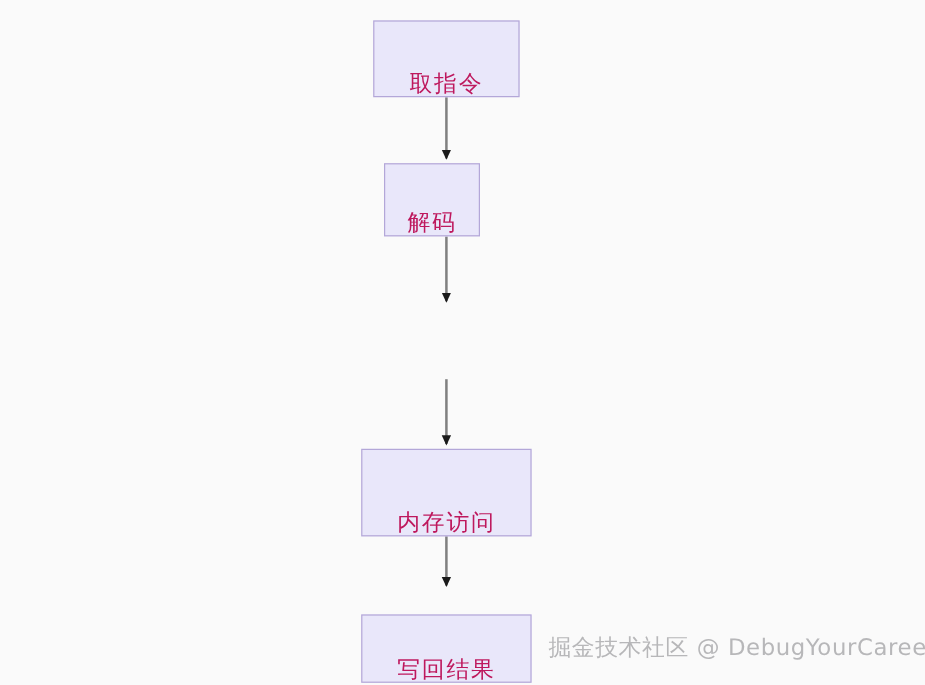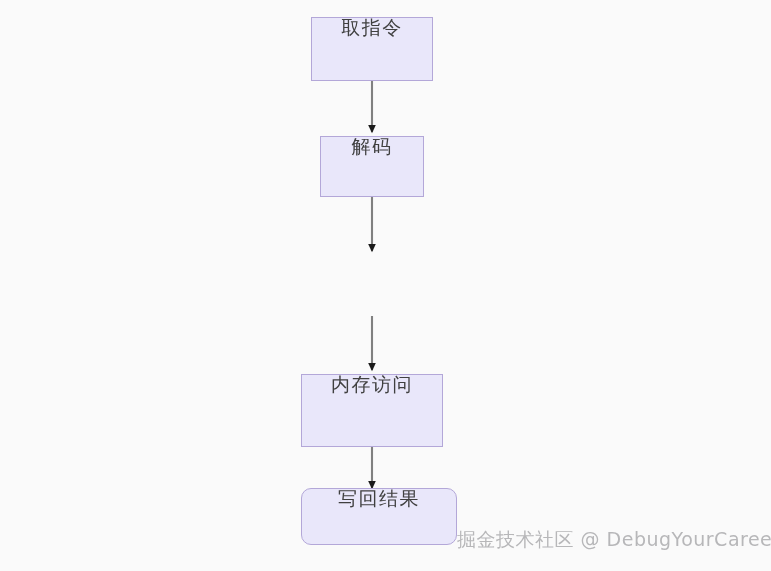--- a/index.html
+++ b/index.html
@@ -18,38 +18,38 @@
     width: 771px;
     height: 571px;
     background: #fafafa;
   }
   .node {
     position: absolute;
     box-sizing: border-box;
     background: #e9e7fa;
     border: 1.6px solid #b3a7d8;
     display: flex;
-    align-items: flex-start;
+    align-items: flex-end;
     justify-content: center;
-    color: #404040;
+    color: #be185d;
     font-size: 19px;
     letter-spacing: 1.5px;
     line-height: 1;
     font-family: Liberation Sans, sans-serif;
   }
   .node-label {
     display: block;
     white-space: nowrap;
   }
   
   #node-fetch   { left: 311px; top: 17px;  width: 122px; height: 64px; }
-  #node-decode  { left: 320px; top: 136px; width: 104px; height: 61px; }
+  #node-decode  { left: 320px; top: 136px; width: 80px; height: 61px; }
   #node-execute { left: 320px; top: 255px; width: 104px; height: 61px; }
   #node-memory  { left: 301px; top: 374px; width: 142px; height: 73px; }
-  #node-write   { left: 301px; top: 488px; width: 156px; height: 57px; border-radius: 10px; }
+  #node-write   { left: 301px; top: 512px; width: 142px; height: 57px; }
 
   .edges {
     position: absolute;
     left: 0;
     top: 0;
     width: 771px;
     height: 571px;
     pointer-events: none;
   }
   .watermark {

